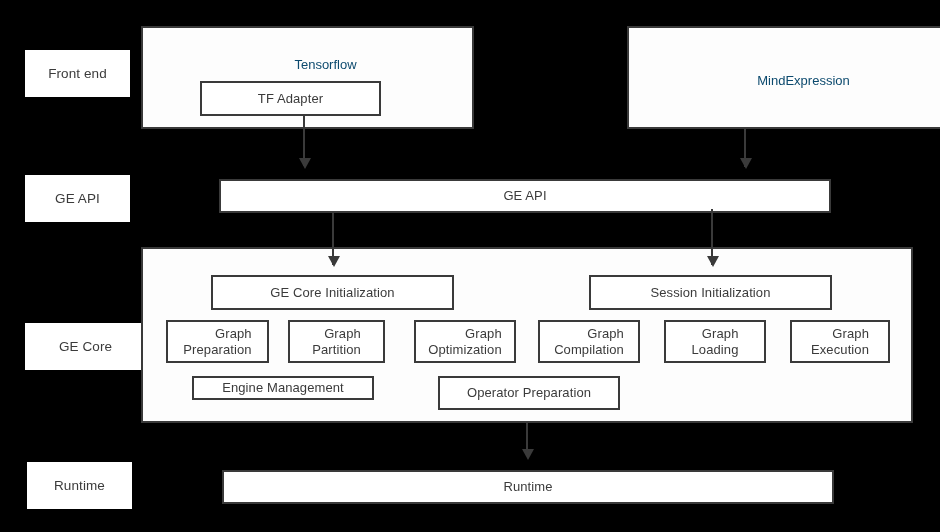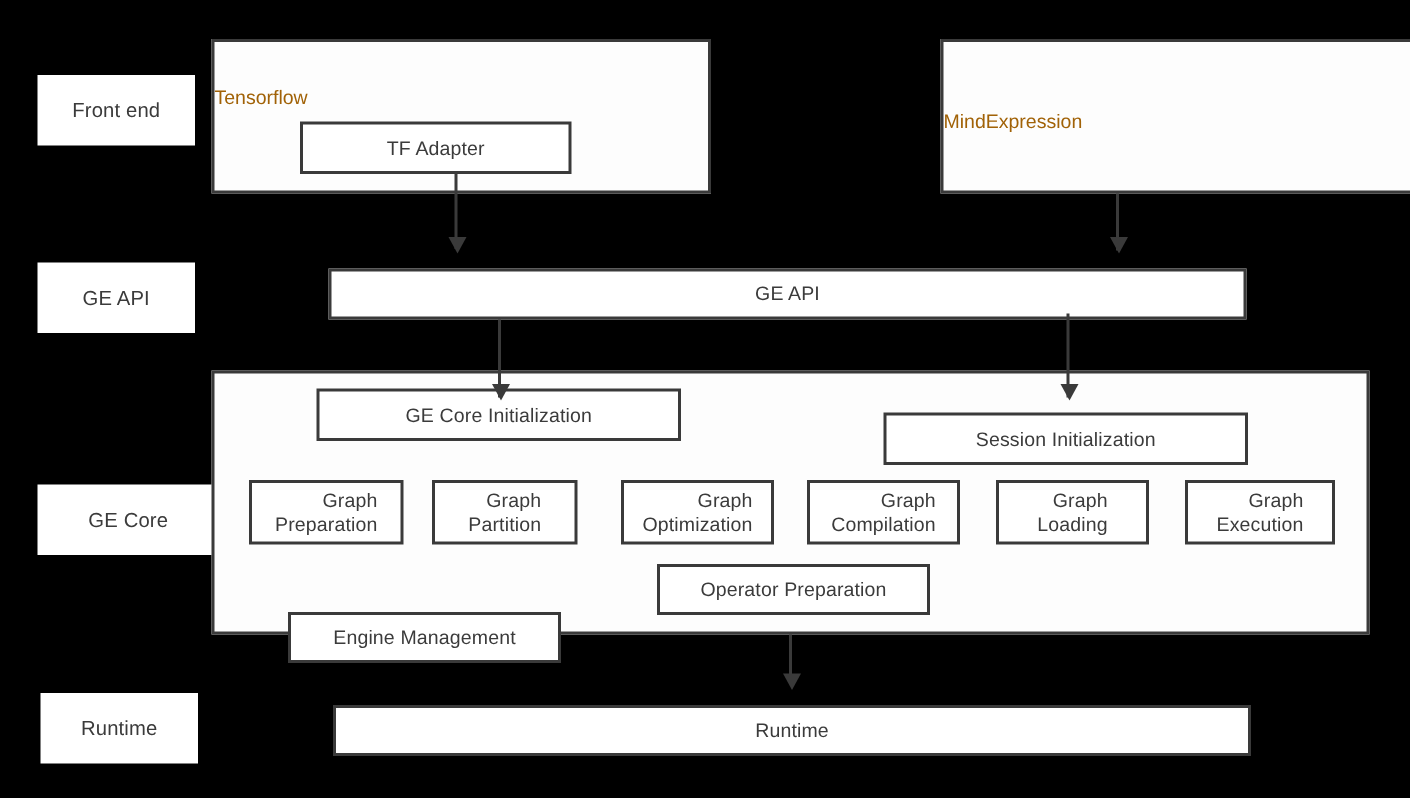--- a/index.html
+++ b/index.html
@@ -54,23 +54,24 @@
   .panel {
     position: absolute;
     box-sizing: border-box;
     background: #fdfdfd;
     border: 2px solid #3a3a3a;
   }
   .panel-title {
     position: absolute;
     left: 0;
     width: 100%;
-    text-align: left;
-    color: #a16207;
+    text-align: center;
+    color: #0c4a6e;
     font-size: 13px;
+    padding-left: 18px;
   }
 
   
   .conn {
     position: absolute;
     width: 2px;
     background: #3a3a3a;
   }
   .arrowhead {
     position: absolute;
@@ -116,21 +117,21 @@
   <div class="panel" style="left:587px; top:26px; width:317px; height:103px;margin-left:40px;">
     <div class="panel-title" style="top:45px;">MindExpression</div>
   </div>
 
   <div class="box bordered" style="left:219px; top:179px; width:612px; height:34px;">
     <span>GE API</span>
   </div>
 
   <div class="panel" style="left:141px; top:247px; width:772px; height:176px;"></div>
 
-  <div class="box bordered" style="left:211px; top:259px; width:243px; height:35px;">
+  <div class="box bordered" style="left:211px; top:275px; width:243px; height:35px;">
     <span>GE Core Initialization</span>
   </div>
   <div class="box bordered" style="left:589px; top:275px; width:243px; height:35px;">
     <span>Session Initialization</span>
   </div>
 
   <div class="box bordered two-line" style="left:166px; top:320px; width:103px; height:43px;">
     <span>Graph
 Preparation</span>
   </div>
@@ -148,21 +149,21 @@
   </div>
   <div class="box bordered two-line" style="left:664px; top:320px; width:102px; height:43px;">
     <span>Graph
 Loading</span>
   </div>
   <div class="box bordered two-line" style="left:790px; top:320px; width:100px; height:43px;">
     <span>Graph
 Execution</span>
   </div>
 
-  <div class="box bordered" style="left:192px; top:376px; width:182px; height:34px;margin-top:32px;">
+  <div class="box bordered" style="left:192px; top:376px; width:182px; height:24px;">
     <span>Engine Management</span>
   </div>
   <div class="box bordered" style="left:438px; top:376px; width:182px; height:34px;">
     <span>Operator Preparation</span>
   </div>
 
   <div class="box bordered" style="left:222px; top:470px; width:612px; height:34px;">
     <span>Runtime</span>
   </div>
 

